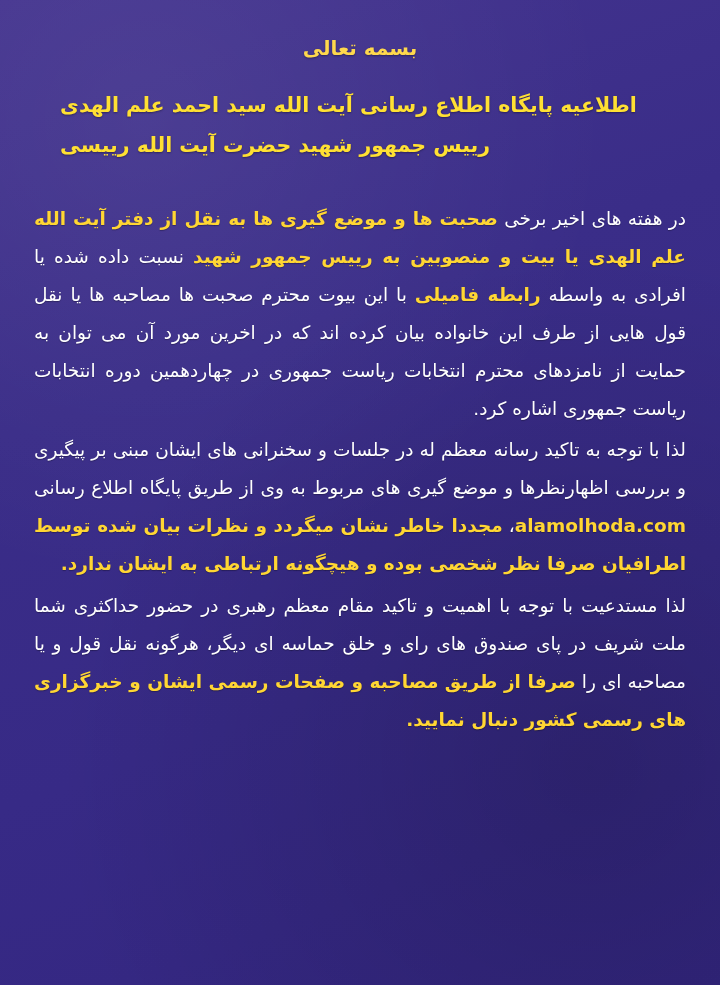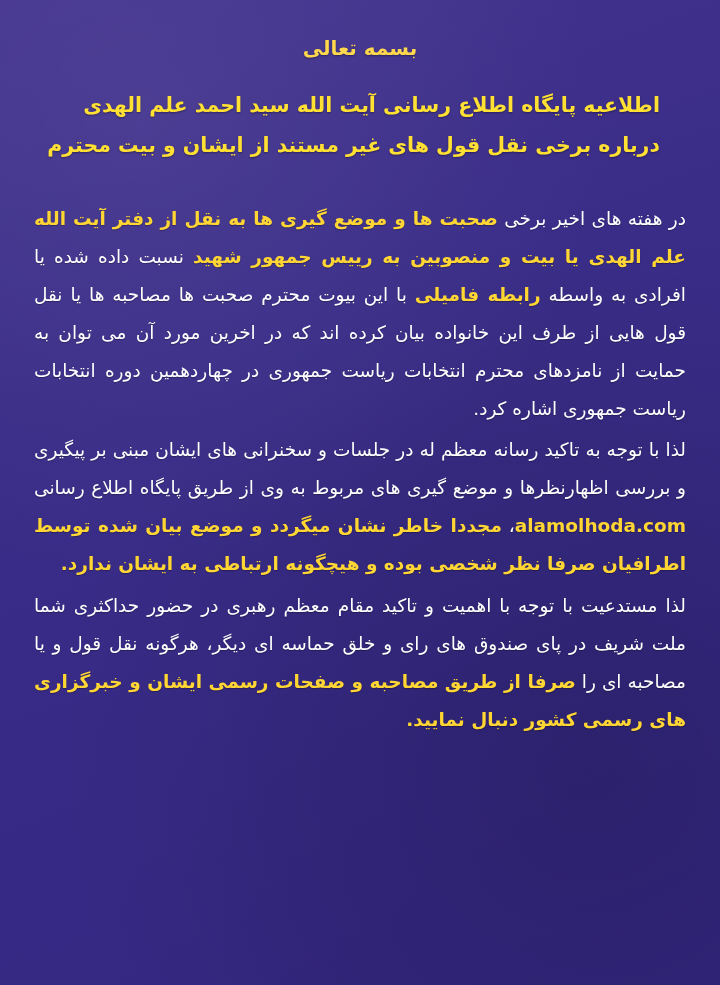--- a/index.html
+++ b/index.html
@@ -36,21 +36,21 @@
   .basmala {
     text-align: center;
     color: #ffd84d;
     font-size: 20px;
     font-weight: bold;
     letter-spacing: 0px;
     margin: 8px 0 26px 0;
     text-shadow: 0 1px 2px rgba(0,0,0,0.35);
   }
   .headline {
-    text-align: right;
+    text-align: left;
     color: #ffe033;
     font-weight: bold;
     font-size: 20.5px;
     line-height: 1.95;
     margin: 0 auto 30px auto;
     width: 92%;
     text-shadow: 0 1px 2px rgba(0,0,0,0.35);
   }
   .headline .hl-line {
     display: block;
@@ -87,22 +87,22 @@
 <body>
 
 <div class="bg-texture"></div>
 
 <div class="page">
 
   <div class="basmala">بسمه تعالی</div>
 
   <div class="headline">
     <span class="hl-line">اطلاعیه پایگاه اطلاع رسانی آیت الله سید احمد علم الهدی</span>
-    <span class="hl-line">درباره برخی نقل قول های غیر مستند از ایشان و بیت محترم</span>
+    <span class="hl-line">رییس جمهور شهید حضرت آیت الله رییسی</span>
   </div>
 
   <div class="body-block">
     <p class="para">در هفته های اخیر برخی <span class="hl">صحبت ها و موضع گیری ها به نقل از دفتر آیت الله علم الهدی یا بیت و منصوبین به رییس جمهور شهید</span> نسبت داده شده یا افرادی به واسطه <span class="hl">رابطه فامیلی</span> با این بیوت محترم صحبت ها مصاحبه ها یا نقل قول هایی از طرف این خانواده بیان کرده اند که در اخرین مورد آن می توان به حمایت از نامزدهای محترم انتخابات ریاست جمهوری در چهاردهمین دوره انتخابات ریاست جمهوری اشاره کرد.</p>
-    <p class="para">لذا با توجه به تاکید رسانه معظم له در جلسات و سخنرانی های ایشان مبنی بر پیگیری و بررسی اظهارنظرها و موضع گیری های مربوط به وی از طریق پایگاه اطلاع رسانی <span class="lnk">alamolhoda.com</span>، <span class="hl">مجددا خاطر نشان میگردد و موضع بیان شده توسط اطرافیان صرفا نظر شخصی بوده و هیچگونه ارتباطی به ایشان ندارد.</span></p>
+    <p class="para">لذا با توجه به تاکید رسانه معظم له در جلسات و سخنرانی های ایشان مبنی بر پیگیری و بررسی اظهارنظرها و موضع گیری های مربوط به وی از طریق پایگاه اطلاع رسانی <span class="lnk">alamolhoda.com</span>، <span class="hl">مجددا خاطر نشان میگردد و نظرات بیان شده توسط اطرافیان صرفا نظر شخصی بوده و هیچگونه ارتباطی به ایشان ندارد.</span></p>
     <p class="para p-last">لذا مستدعیت با توجه با اهمیت و تاکید مقام معظم رهبری در حضور حداکثری شما ملت شریف در پای صندوق های رای و خلق حماسه ای دیگر، هرگونه نقل قول و یا مصاحبه ای را <span class="hl">صرفا از طریق مصاحبه و صفحات رسمی ایشان و خبرگزاری های رسمی کشور دنبال نمایید.</span></p>
   </div>
 
 </div>
 
 </body></html>

